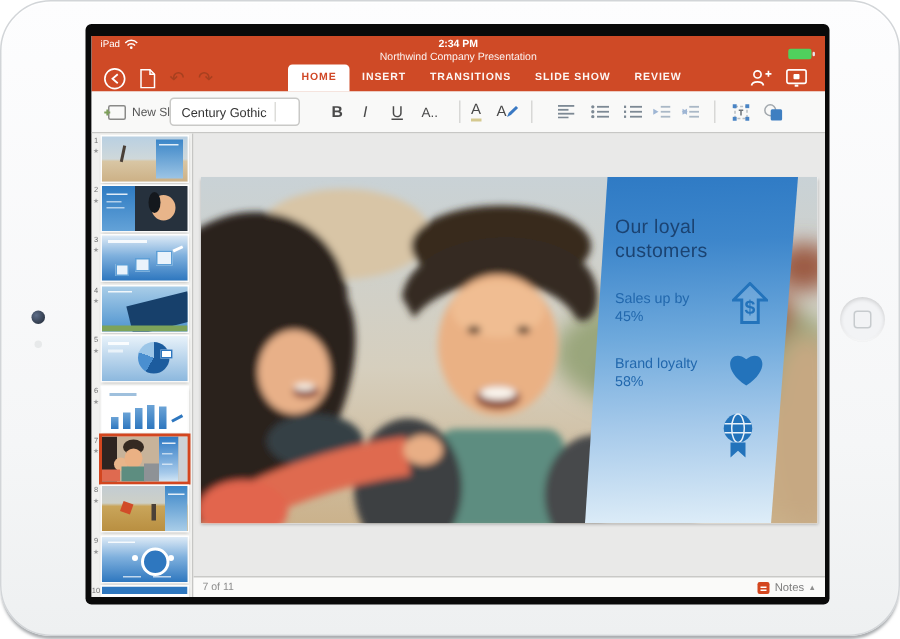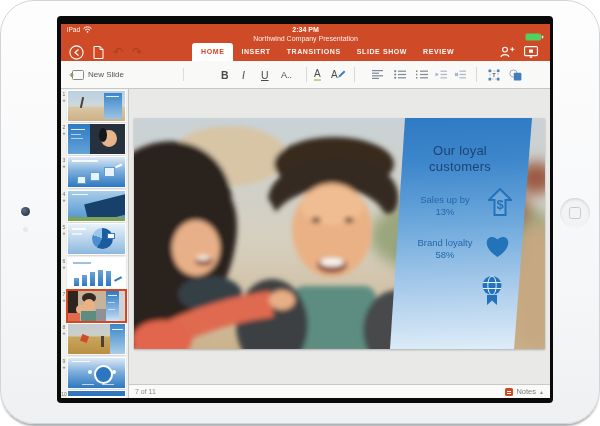--- a/index.html
+++ b/index.html
@@ -63,21 +63,21 @@
   .d4{background:linear-gradient(180deg,#a9cde8 0%,#4d93cf 100%);}
   .d5{background:linear-gradient(180deg,#e8f2fa 0%,#8cb8de 100%);}
   .d6{background:#ffffff;}
   .d7{background:#c7b39a;}
   .d8{background:linear-gradient(180deg,#c3ccd2 0%,#cdd0c8 38%,#c9a55a 45%,#b98f41 100%);}
   .d10{background:#ffffff;}
   .wline{background:rgba(255,255,255,.85);height:1.5px;}
 
   
   .canvas{position:absolute;left:68px;top:65px;width:421px;height:295px;background:#e9e9e8;}
-  .slide{position:absolute;left:5px;top:29px;width:411px;height:231px;background:#fff;overflow:hidden;box-shadow:0 1px 2px rgba(0,0,0,.25);text-align:center;}
+  .slide{position:absolute;left:5px;top:29px;width:411px;height:231px;background:#fff;overflow:hidden;box-shadow:0 1px 2px rgba(0,0,0,.25);}
   .panel-clip{position:absolute;left:0;top:0;width:411px;height:231px;
     clip-path:polygon(271px 0px,398px 0px,380px 231px,256px 231px);
     background:linear-gradient(178deg,#2c78c3 0%,#3d86cb 22%,#6ea9dc 48%,#a5c9ea 72%,#d3e6f5 94%,#dfeef9 100%);}
   .panel-content{position:absolute;left:276px;top:0;width:122px;height:231px;}
   .slide-title{position:absolute;left:0;top:25px;width:100px;font-size:13px;line-height:1.22;color:#1b4372;letter-spacing:.2px;}
   .bullet-label{font-size:9.5px;line-height:1.3;color:#2268ad;width:70px;}
   .b-row{position:absolute;left:0;display:flex;}
   .b-icon{position:absolute;}
 
   
@@ -157,20 +157,21 @@
 
       <div class="toolbar">
         <div class="tbi" style="left:8px;">
           <svg width="15" height="12" viewBox="0 0 15 12">
             <rect x="3.5" y="1.5" width="11" height="9" rx="1" stroke="#8a8a88" fill="none"></rect>
             <path d="M2.5,4 V8 M0.5,6 H4.5" stroke="#7ea05a" stroke-width="1.2"></path>
           </svg>
           <span style="font-size:8px;color:#555;margin-left:4px;">New Slide</span>
         </div>
 
+        <div class="font-box">Century Gothic</div>
         <div class="font-box-div" style="left:122px;top:7px;height:13px;position:absolute;width:1px;background:#ddddda;"></div>
 
         <div class="tbi" style="left:160px;font-weight:bold;">
             <span class="fmt" style="font-weight:bold;">B</span>
           </div>
         <div class="tbi" style="left:181px;font-style:italic;">
             <span class="fmt" style="font-style:italic;">I</span>
           </div>
         <div class="tbi" style="left:200px;">
             <span class="fmt" style="text-decoration:underline;">U</span>
@@ -432,21 +433,21 @@
               <ellipse cx="148" cy="182" rx="13" ry="10" fill="#e8ae85"></ellipse>
               <ellipse cx="28" cy="222" rx="30" ry="20" fill="#e2654e"></ellipse>
             </g>
           </svg>
 
           <div class="panel-clip"></div>
           <div class="panel-content">
             <div class="slide-title">Our loyal customers</div>
 
             <div class="b-row" style="top:76px;">
-              <span class="bullet-label">Sales up by 13%</span>
+              <span class="bullet-label">Sales up by 45%</span>
             </div>
             <svg class="b-icon" style="left:78px;top:70px;" width="24" height="28" viewBox="0 0 24 28">
               <path d="M12,1 L23,12 H17.5 V27 H6.5 V12 H1 Z" stroke="#2373bb" stroke-width="2" fill="rgba(255,255,255,0.12)"></path>
               <text x="12" y="21" text-anchor="middle" font-size="13" font-weight="bold" fill="#2373bb" font-family="Liberation Sans, sans-serif">$</text>
             </svg>
 
             <div class="b-row" style="top:119px;">
               <span class="bullet-label">Brand loyalty 58%</span>
             </div>
             <svg class="b-icon" style="left:74px;top:116px;" width="27" height="24" viewBox="0 0 27 24">

